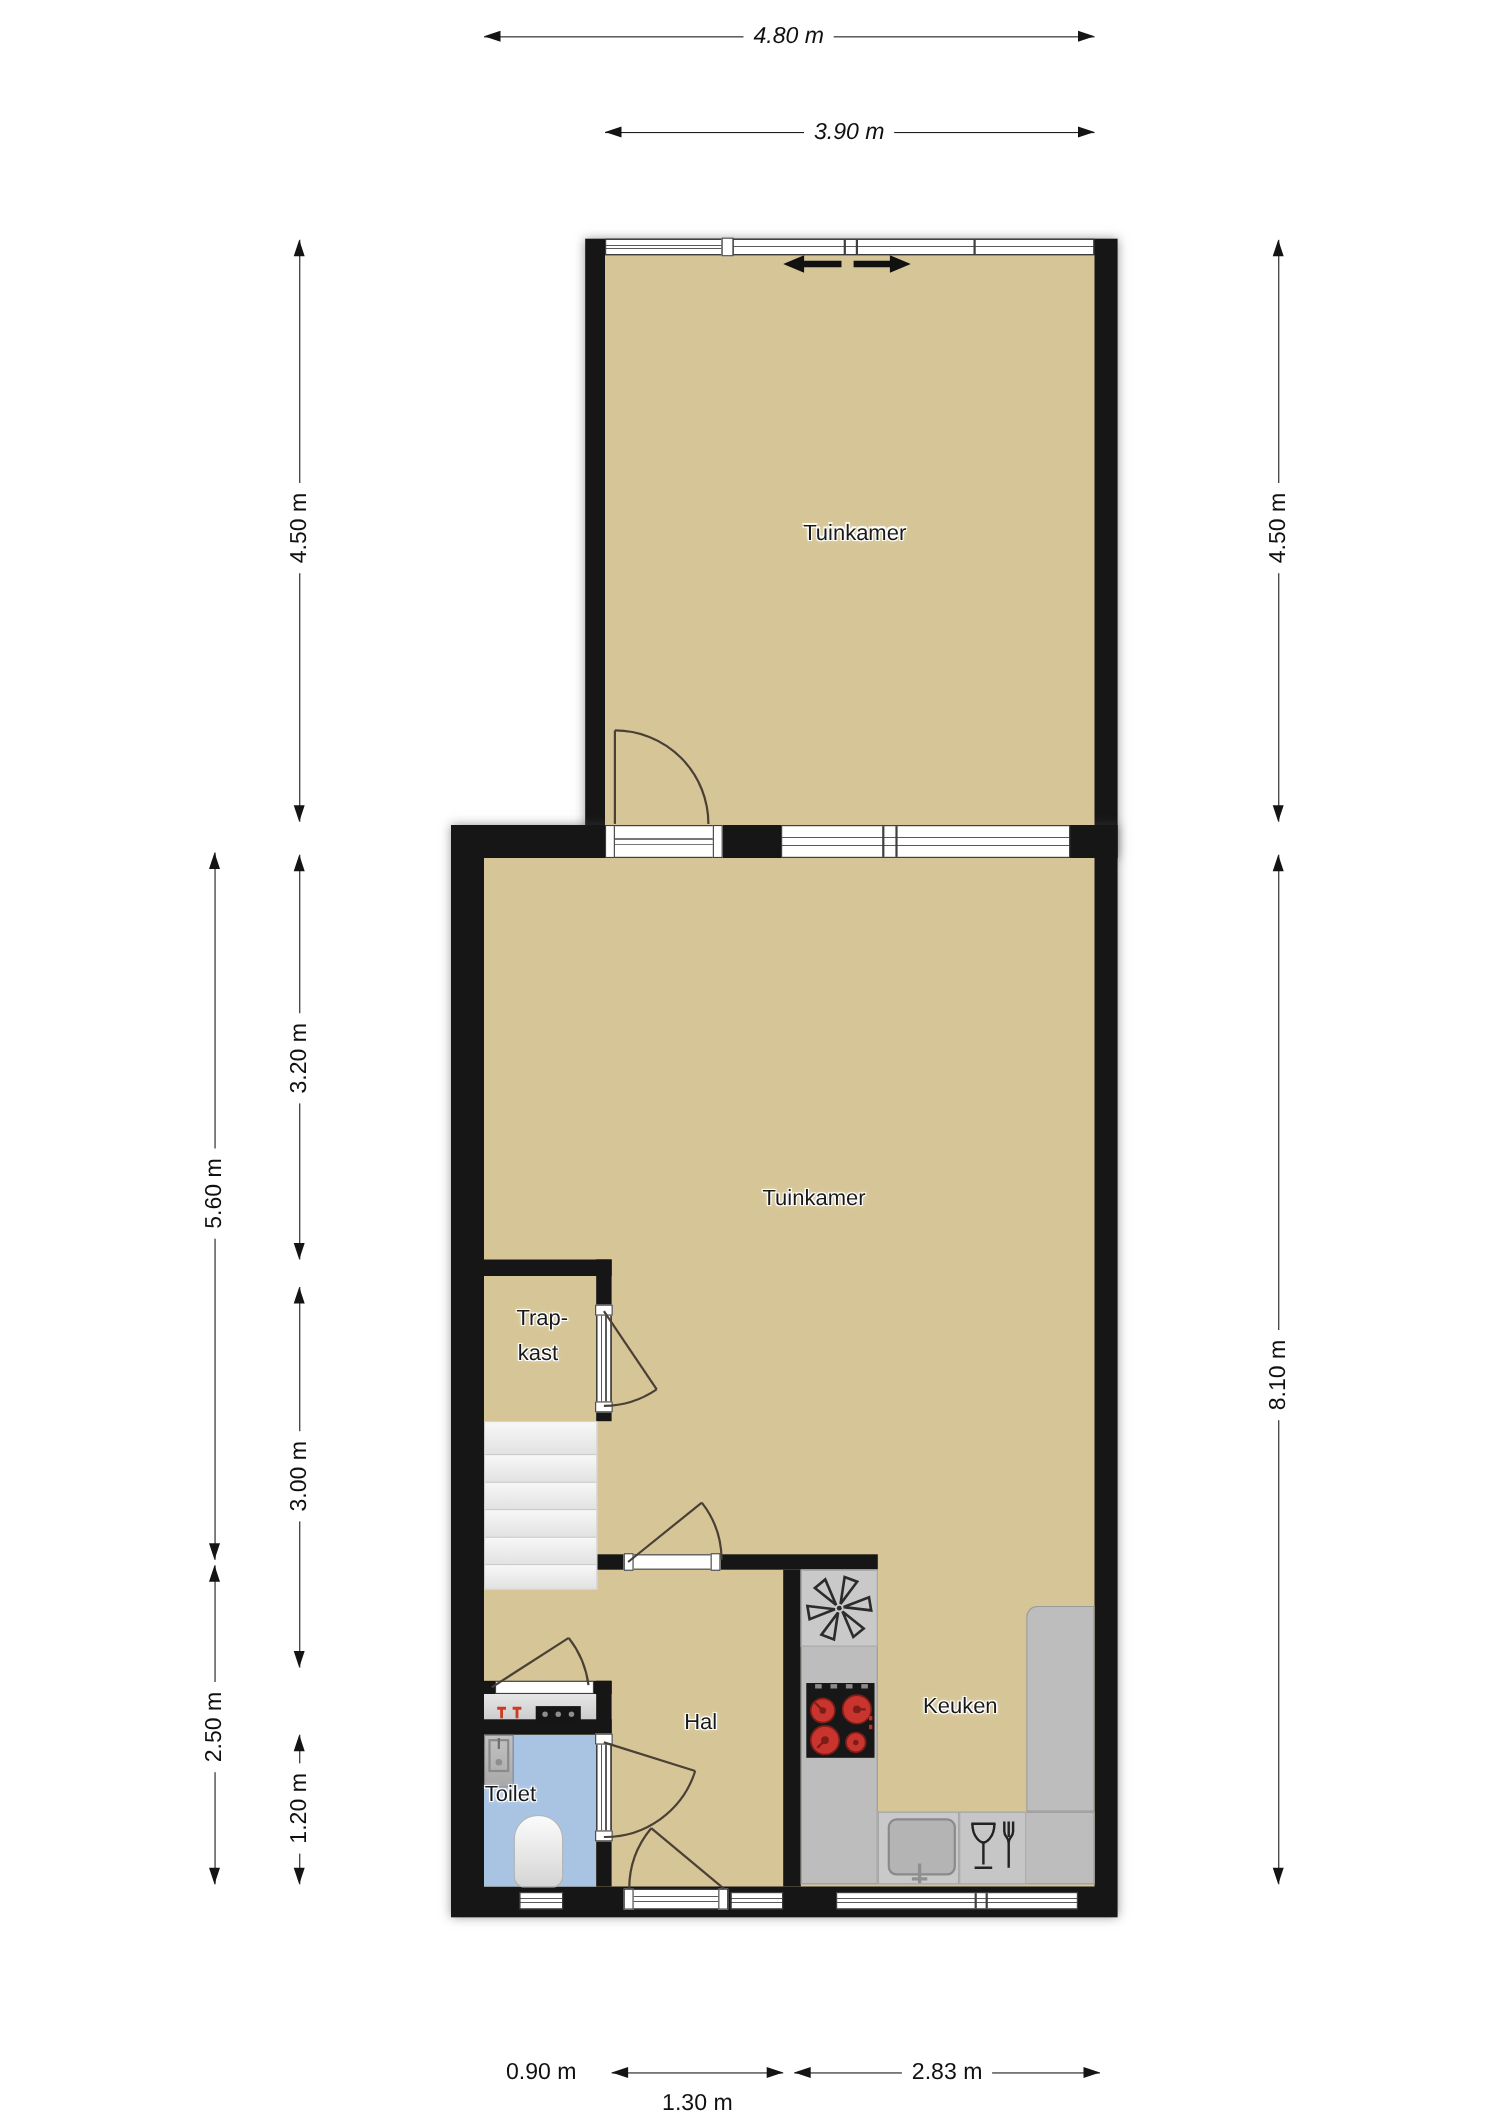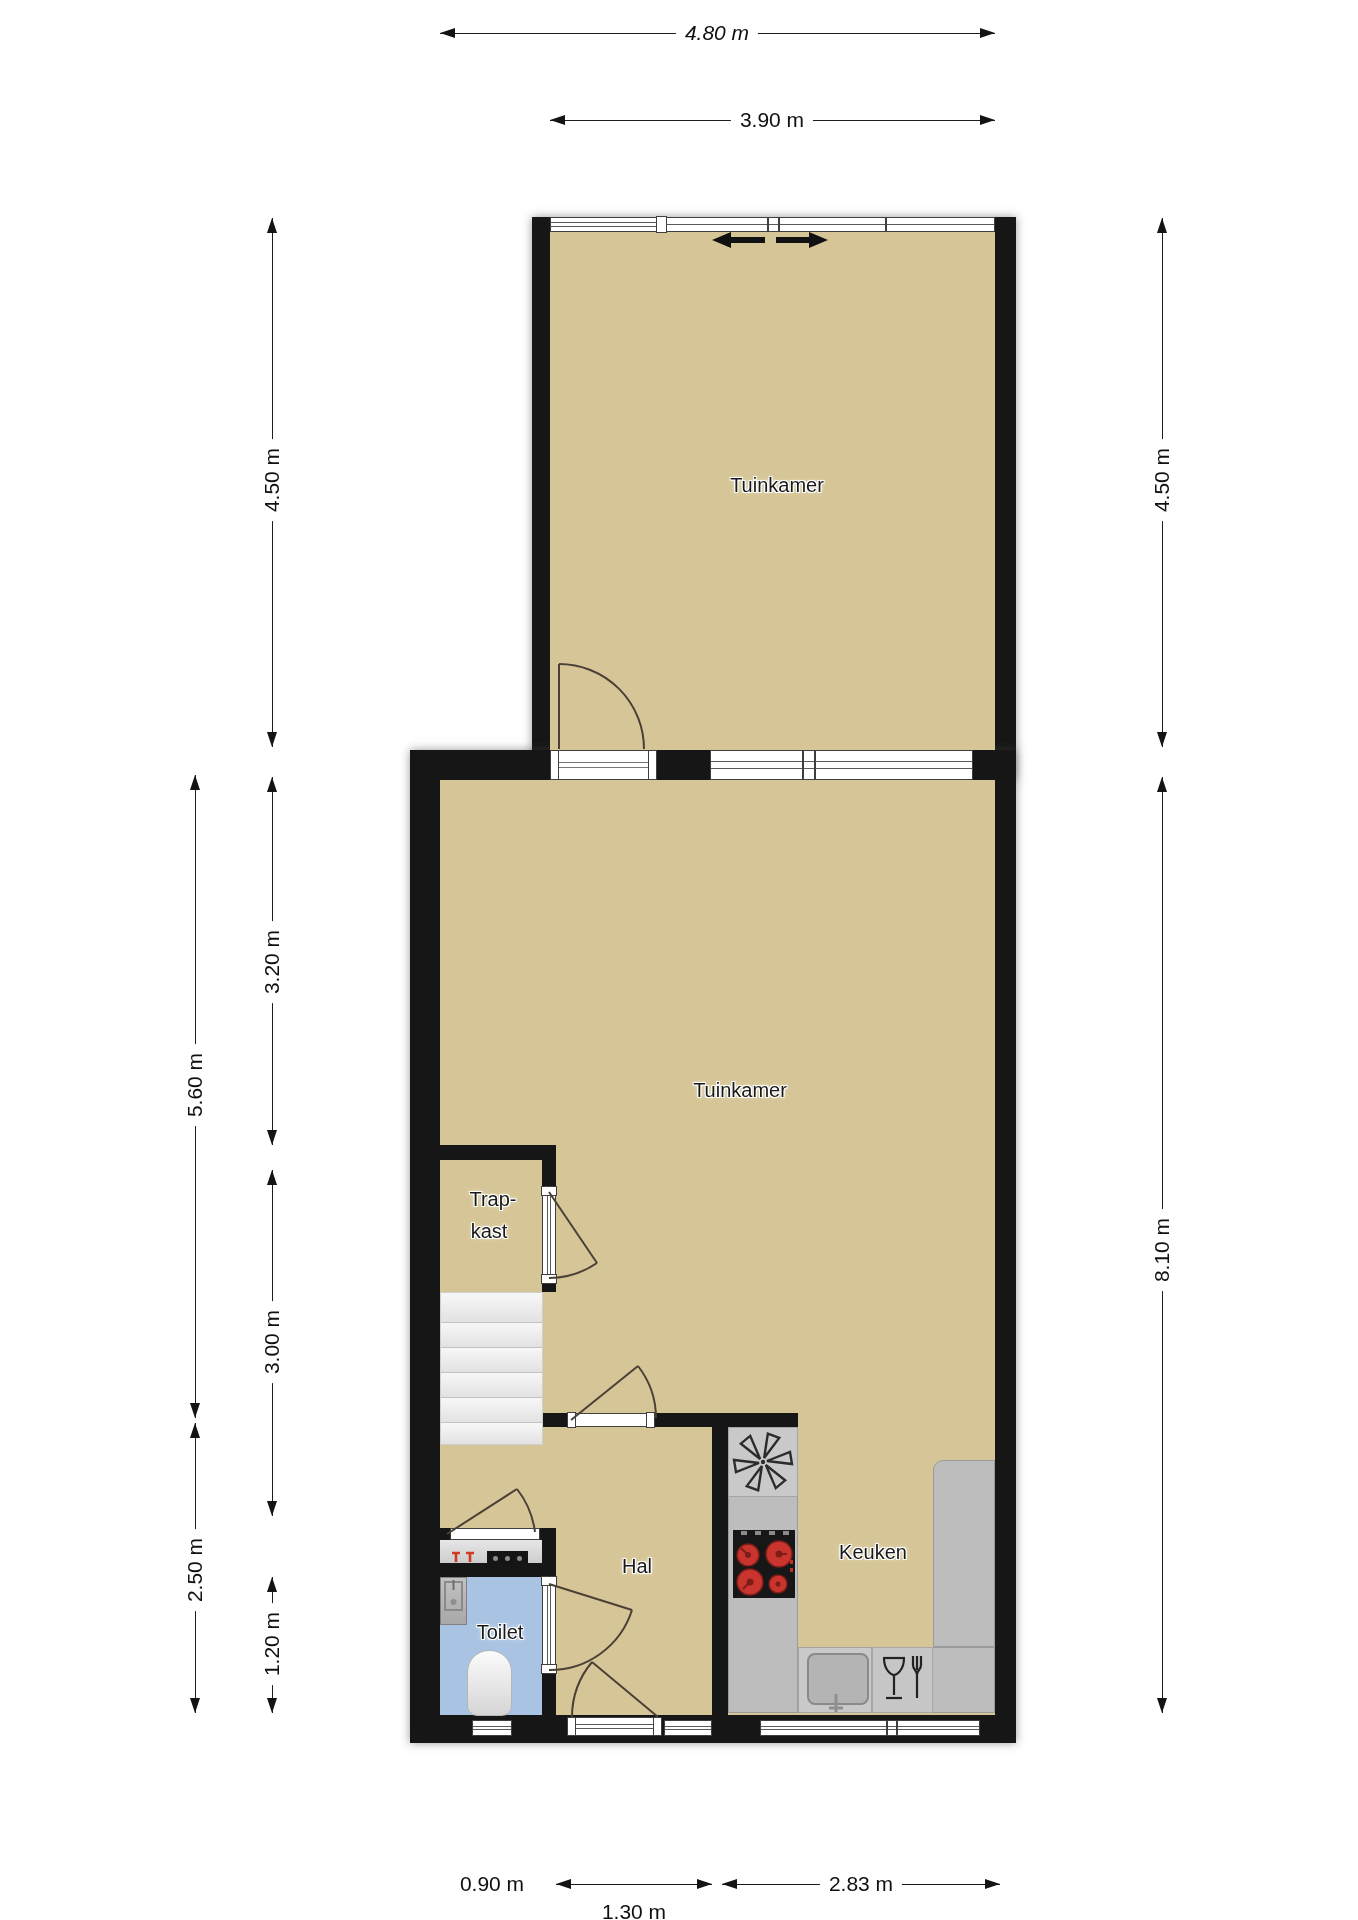--- a/index.html
+++ b/index.html
@@ -216,34 +216,34 @@
           <path d="M535,1532 A88,88 0 0 0 517,1489"></path>
         </g>
     </g>
   </svg>
 
   <div class="room-label" style="left:777px;top:485px;">Tuinkamer</div>
   <div class="room-label" style="left:740px;top:1090px;">Tuinkamer</div>
   <div class="room-label" style="left:493px;top:1199px;">Trap-</div>
   <div class="room-label" style="left:489px;top:1231px;">kast</div>
   <div class="room-label" style="left:637px;top:1566px;">Hal</div>
-  <div class="room-label" style="left:500px;top:1632px;">Toilet</div>
+  <div class="room-label" style="left:464px;top:1632px;">Toilet</div>
   <div class="room-label" style="left:873px;top:1552px;">Keuken</div>
 
   <div>
     <div class="dim-line-h" style="left:440px;top:33px;width:555px;"></div>
     <div class="ah ah-l" style="left:440px;top:28px;"></div>
       <div class="ah ah-r" style="left:980px;top:28px;"></div>
     <div class="dim-label" style="left:717px;top:33px;font-style:italic;">4.80 m</div>
   </div>
   <div>
     <div class="dim-line-h" style="left:550px;top:120px;width:445px;"></div>
     <div class="ah ah-l" style="left:550px;top:115px;"></div>
       <div class="ah ah-r" style="left:980px;top:115px;"></div>
-    <div class="dim-label" style="left:772px;top:120px;">3.90 m</div>
+    <div class="dim-label" style="left:772px;top:120px;font-style:italic;">3.90 m</div>
   </div>
 
   <div>
     <div class="dim-line-v" style="left:272px;top:218px;height:529px;"></div>
     <div class="ah ah-u" style="left:267px;top:218px;"></div>
       <div class="ah ah-d" style="left:267px;top:732px;"></div>
     <div class="dim-label v" style="left:272px;top:480px;">4.50 m</div>
   </div>
   <div>
     <div class="dim-line-v" style="left:272px;top:777px;height:368px;"></div>

